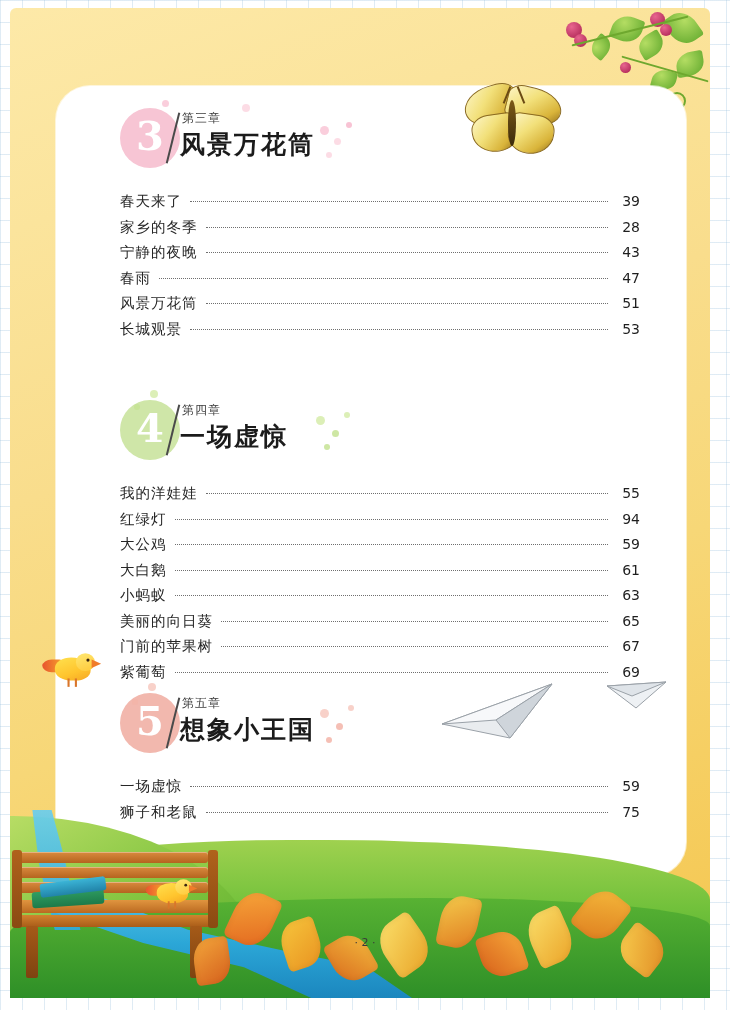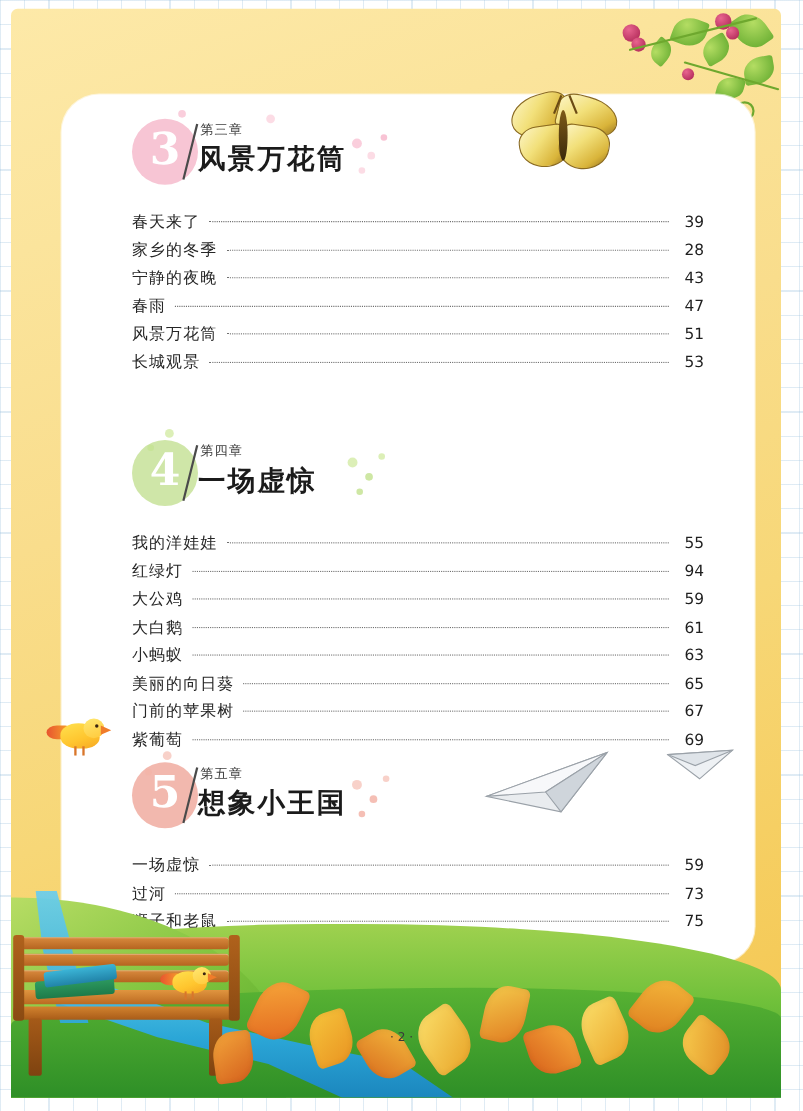--- a/index.html
+++ b/index.html
@@ -453,25 +453,20 @@
         <div class="blossom" style="left:28px; top:-10px; width:8px; height:8px; background:#f7c9c0;"></div>
         <div class="blossom" style="left:12px; top:6px; width:6px; height:6px; background:#f3b4a8;"></div>
       </div>
       <div class="entries">
         <div class="entry">
           <span class="etitle">一场虚惊</span>
           <span class="dots"></span>
           <span class="epage">59</span>
         </div>
         <div class="entry">
-          <span class="etitle">过河</span>
-          <span class="dots"></span>
-          <span class="epage">73</span>
-        </div>
-        <div class="entry">
           <span class="etitle">狮子和老鼠</span>
           <span class="dots"></span>
           <span class="epage">75</span>
         </div>
       </div>
     </div>
 
     <div class="bird bird1" style="left:46px; top:646px;">
       <div class="tail"></div>
         <div class="body"></div>

